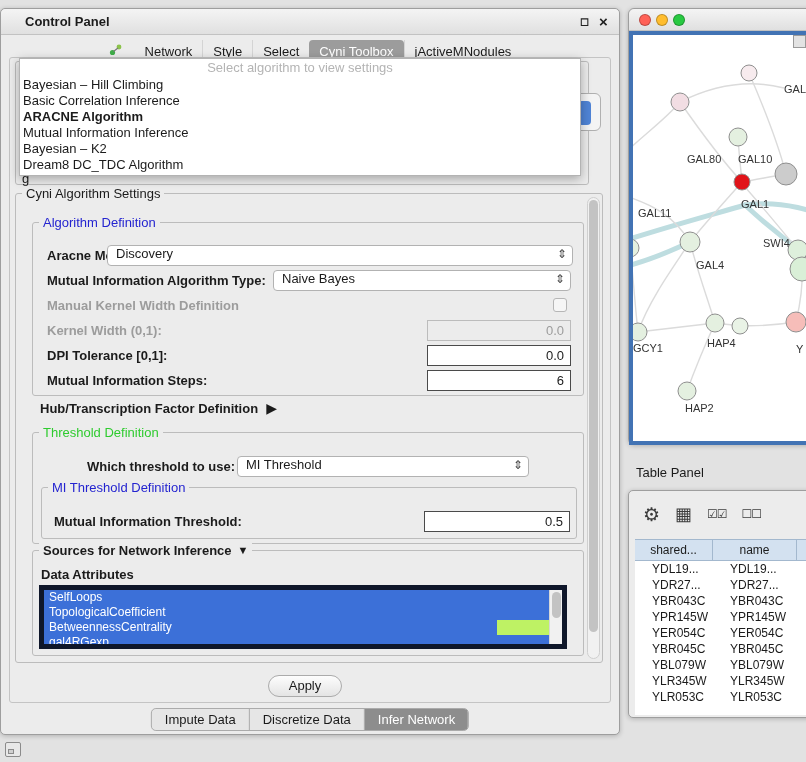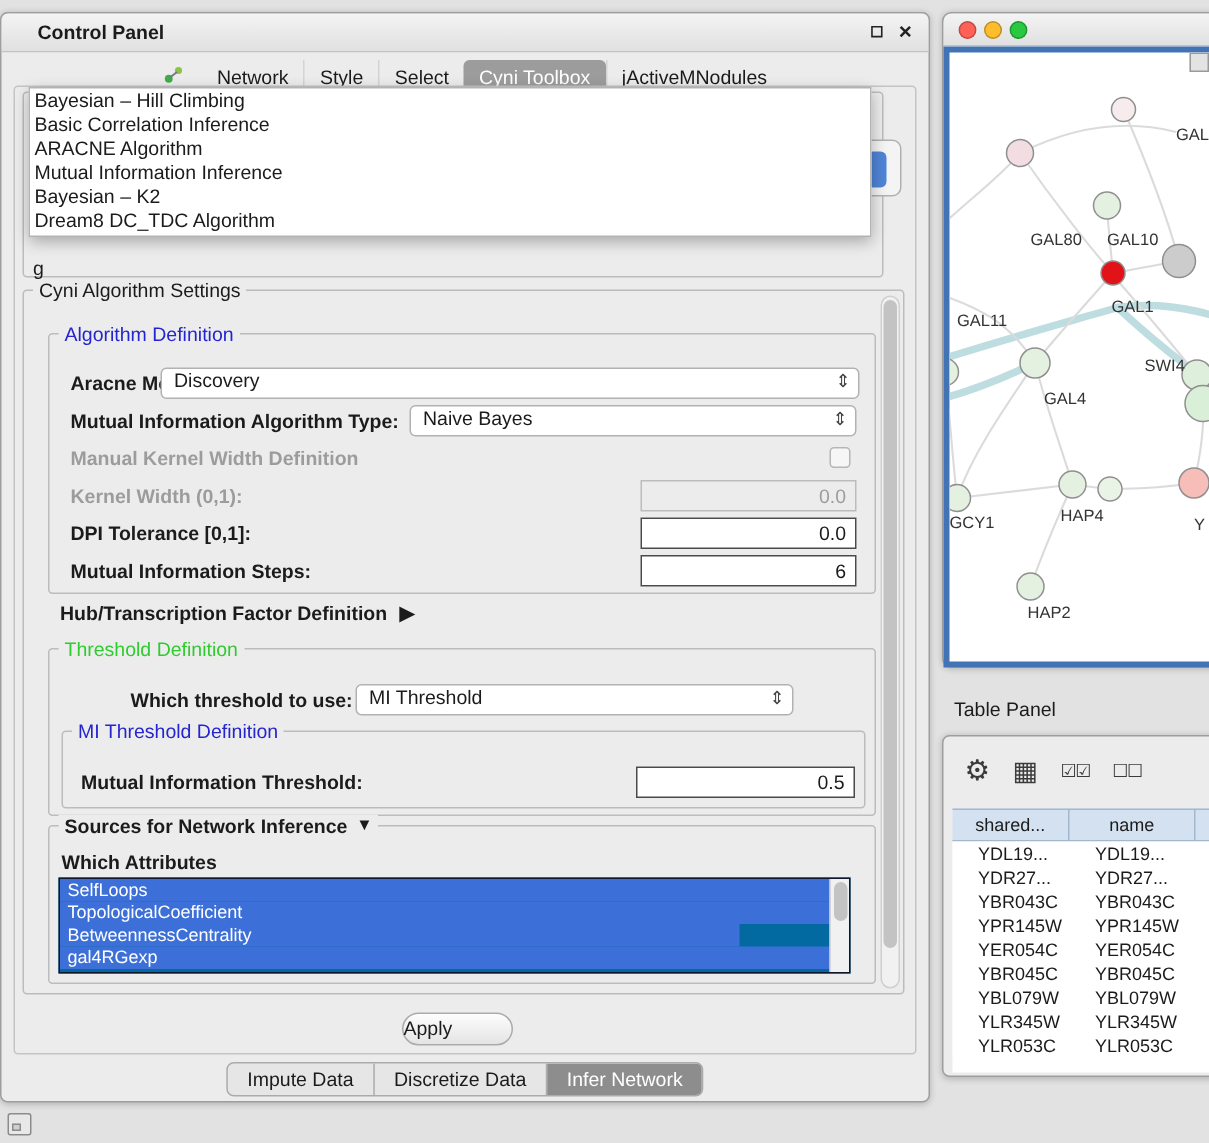--- a/index.html
+++ b/index.html
@@ -22,24 +22,24 @@
 .combo{position:absolute;height:21px;background:#fff;border:1px solid #b2b2b2;border-radius:4px;display:flex;align-items:center;padding:0 5px 4px 8px}
 .combo .arr{margin-left:auto;color:#444;font-size:12px}
 .tfield{position:absolute;height:21px;background:#fff;border:1px solid #4a4a4a;text-align:right;padding:0 6px;line-height:19px}
 .tfield.gray{background:#ececec;border-color:#bcbcbc;color:#9c9c9c}
 .checkbox{position:absolute;width:14px;height:14px;border:1px solid #b6b6b6;border-radius:3px;background:#f6f6f6}
 .sbar{position:absolute;background:#f1f1f1;border:1px solid #cfcfcf;border-radius:7px}
 .sthumb{position:absolute;background:#c3c3c3;border-radius:6px}
 #algo-popup{position:absolute;left:18px;top:49px;width:562px;background:#fff;border:1px solid #b3b3b3;box-shadow:0 3px 10px rgba(0,0,0,.3);z-index:40;padding-bottom:2px}
 #algo-popup .ph{color:#b4b4b4;text-align:center;line-height:18px}
 #algo-popup .opt{line-height:16px;padding-left:3px}
-#algo-popup .opt.sel{font-weight:normal}
-.attrlist{position:absolute;background:#0369a1;border:1px solid #0f172a;overflow:hidden}
+#algo-popup .opt.sel{font-weight:bold}
+.attrlist{position:absolute;background:#bef264;border:5px solid #0f172a;overflow:hidden}
 .attritem{height:15px;line-height:15px;padding-left:5px;font-size:12px;background:#3c70d8;color:#fff;white-space:nowrap}
-.btn{position:absolute;background:linear-gradient(#fdfdfd,#e4e4e4);border:1px solid #ababab;border-radius:11px;line-height:20px}
+.btn{position:absolute;background:linear-gradient(#fdfdfd,#e4e4e4);border:1px solid #ababab;border-radius:11px;text-align:center;line-height:20px}
 .btmtabs{position:absolute;top:699px;left:50%;transform:translateX(-50%);display:flex;border:1px solid #ababab;border-radius:5px;overflow:hidden;background:#e6e6e6}
 .btab{padding:3px 13px;border-right:1px solid #ababab;white-space:nowrap}
 .btab:last-child{border-right:none}
 .btab.sel{background:#8d8d8d;color:#fff}
 .light{position:absolute;top:5px;width:12px;height:12px;border-radius:50%;border:1px solid rgba(0,0,0,.25)}
 .thick{stroke:#bedde0;stroke-width:5;stroke-linecap:round;fill:none}
 .thin{stroke:#dbdbdb;stroke-width:1.4;fill:none}
 svg text{font-size:11px;fill:#333;font-family:"Liberation Sans",sans-serif}
 .theader{position:absolute;display:flex;height:22px;background:#d3e1f0;border-top:1px solid #a3b8ce;border-bottom:1px solid #a3b8ce}
 .thcell{border-right:1px solid #a3b8ce;font-size:12px;text-align:center;line-height:20px;overflow:hidden;white-space:nowrap}
@@ -85,20 +85,21 @@
 
   <div style="position:absolute;left:566px;top:84px;width:34px;height:38px;border:1px solid #b0b0b0;border-radius:6px;background:#f4f4f4;z-index:10">
     <div style="position:absolute;left:10px;top:7px;width:13px;height:24px;background:#4f84d6;border-radius:4px"></div>
   </div>
 
   <div class="groupbox" style="left:14px;top:52px;width:574px;height:124px">
     <span style="position:absolute;left:6px;top:110px;line-height:13px">g</span>
   </div>
 
   <div id="algo-popup">
+    <div class="ph">Select algorithm to view settings</div>
     <div class="opt">Bayesian – Hill Climbing</div>
     <div class="opt">Basic Correlation Inference</div>
     <div class="opt sel">ARACNE Algorithm</div>
     <div class="opt">Mutual Information Inference</div>
     <div class="opt">Bayesian – K2</div>
     <div class="opt">Dream8 DC_TDC Algorithm</div>
   </div>
 
   <div class="groupbox" style="left:14px;top:184px;width:588px;height:470px">
     <span class="glabel" style="left:6px">Cyni Algorithm Settings</span>
@@ -154,21 +155,21 @@
         <span class="flabel" style="left:12px;top:26px">Mutual Information Threshold:</span>
         <div class="tfield" style="left:382px;top:23px;width:146px">0.5</div>
       </div>
     </div>
 
     <div class="groupbox" style="left:16px;top:356px;width:552px;height:106px">
       <div class="glabel" style="left:6px;display:flex;align-items:center;gap:6px">
         <span class="bold">Sources for Network Inference</span>
         <span style="font-size:11px">▼</span>
       </div>
-      <span class="flabel" style="left:8px;top:16px">Which Attributes</span>
+      <span class="flabel" style="left:8px;top:16px">Data Attributes</span>
 
       <div class="attrlist" style="left:6px;top:34px;width:528px;height:64px">
         <div class="attritem" style="width:513px">SelfLoops</div>
         <div class="attritem" style="width:541px">TopologicalCoefficient</div>
         <div class="attritem" style="width:453px">BetweennessCentrality</div>
         <div class="attritem" style="width:513px">gal4RGexp</div>
         <div class="sbar" style="right:0;top:0;width:13px;height:62px;border:none;border-left:1px solid #d6d6d6;border-radius:0">
           <div class="sthumb" style="left:2px;top:2px;width:9px;height:26px"></div>
         </div>
       </div>

